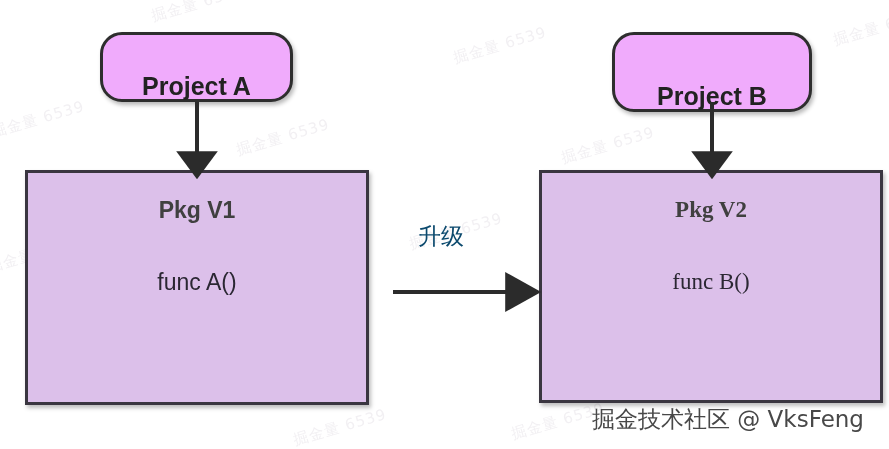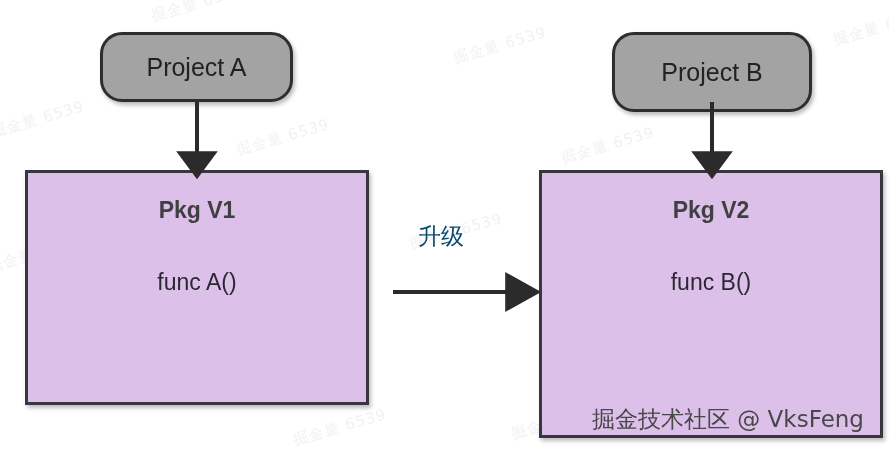--- a/index.html
+++ b/index.html
@@ -31,28 +31,29 @@
     white-space: nowrap;
     transform: rotate(-16deg);
     letter-spacing: 1px;
     user-select: none;
   }
 
   
   .node-pill {
     position: absolute;
     box-sizing: border-box;
-    background: #a3a3a3;
+    background: #f0abfc;
     border: 3px solid #2e2e2e;
     border-radius: 22px;
     box-shadow: 2px 3px 4px rgba(0,0,0,0.28);
     display: flex;
-    align-items: center;
+    align-items: flex-end;
     justify-content: center;
     z-index: 3;
+    font-weight: bold;
   }
   .node-pill .pill-label {
     font-size: 25px;
     color: #222222;
     line-height: 1;
   }
 
   
   .pkg-box {
     position: absolute;
@@ -139,21 +140,21 @@
 
   <div class="node-pill" style="left:612px; top:32px; width:200px; height:80px;">
     <span class="pill-label">Project B</span>
   </div>
 
   <div class="pkg-box" style="left:25px; top:170px; width:344px; height:235px;">
     <div class="pkg-title">Pkg V1</div>
     <div class="pkg-func">func A()</div>
   </div>
 
-  <div class="pkg-box" style="left:539px; top:170px; width:344px; height:268px;">
+  <div class="pkg-box" style="left:539px; top:170px; width:344px; height:233px;font-family:Liberation Serif, serif;">
     <div class="pkg-title">Pkg V2</div>
     <div class="pkg-func">func B()</div>
   </div>
 
   <svg class="conn-svg" viewBox="0 0 889 449">
     <defs>
       <marker id="arrowDown" markerWidth="12" markerHeight="12" refX="3.2" refY="6" orient="auto" markerUnits="strokeWidth">
         <path d="M0,0.8 L7,6 L0,11.2 Z" fill="#2b2b2b"></path>
       </marker>
       <marker id="arrowRight" markerWidth="13" markerHeight="12" refX="3.2" refY="6" orient="auto" markerUnits="strokeWidth">

